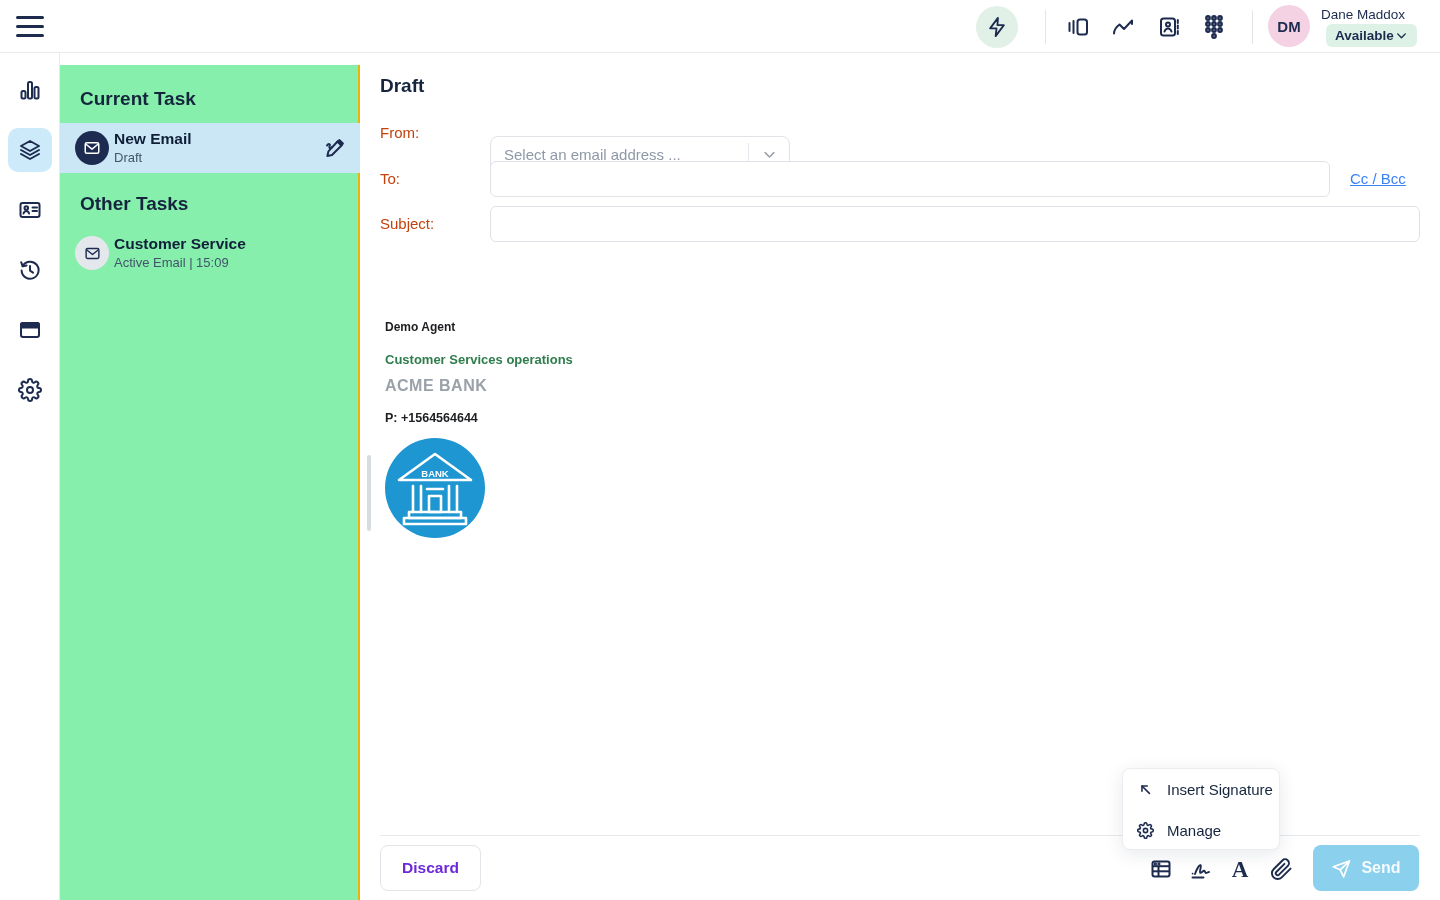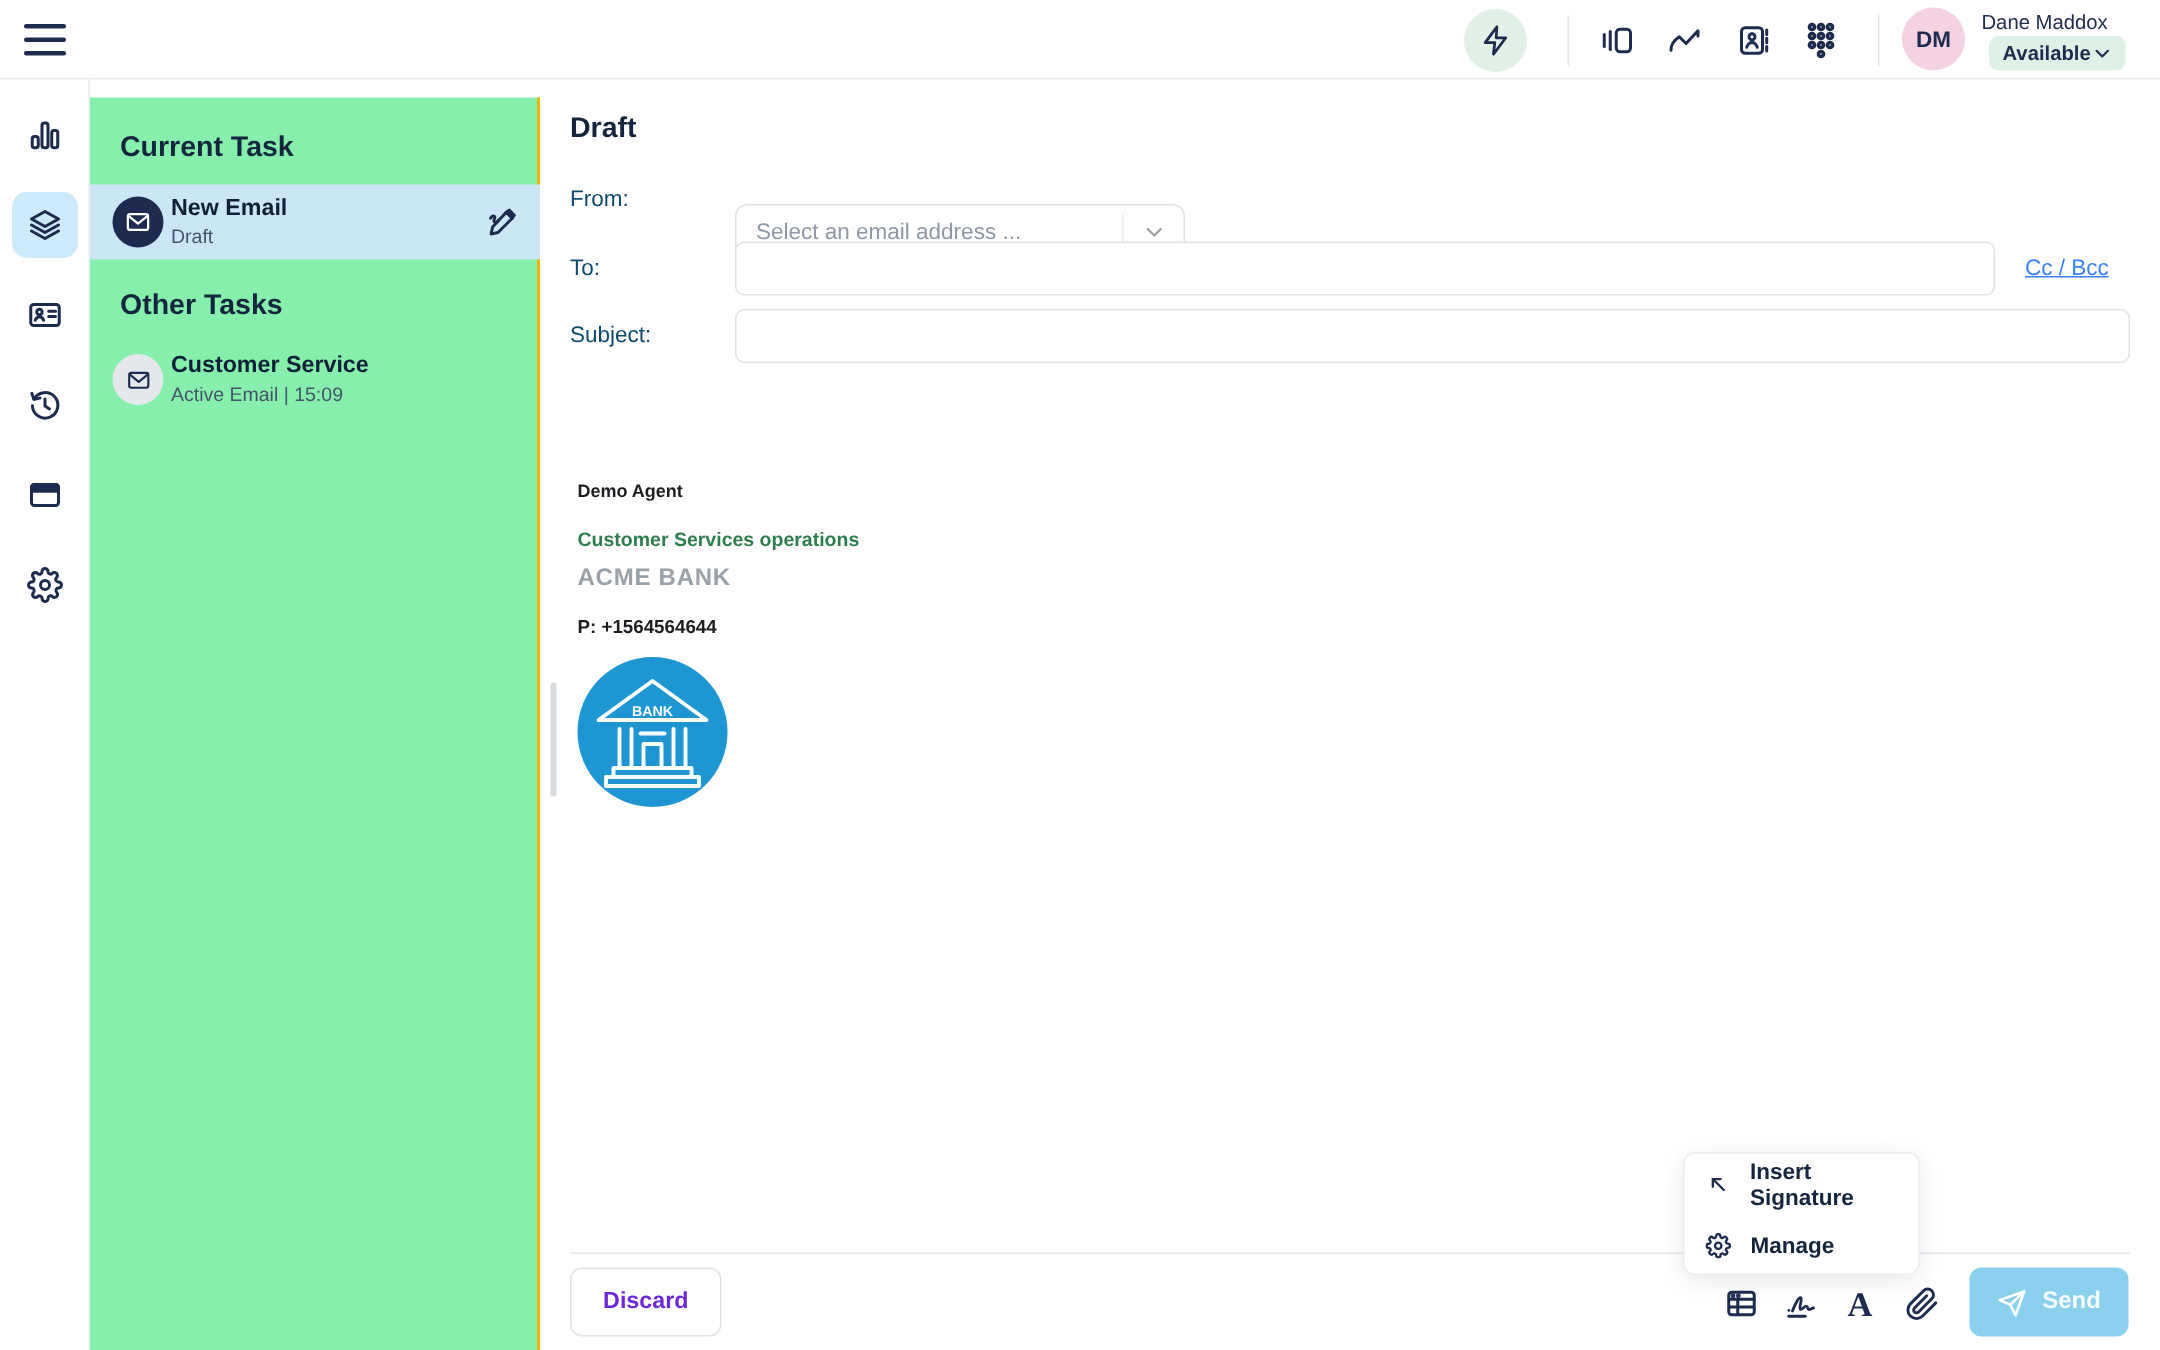--- a/index.html
+++ b/index.html
@@ -42,21 +42,21 @@
   .task-circle { position:absolute; left:15px; top:8px; width:34px; height:34px;
     border-radius:50%; display:flex; align-items:center; justify-content:center; }
   .task-circle.dark { background:#1d2b50; }
   .task-circle.gray { background:#e4e7ec; }
   .task-title { position:absolute; left:54px; top:7px; font-size:15.5px; font-weight:bold; color:#101f38; }
   .task-sub { position:absolute; left:54px; top:27px; font-size:13px; color:#44546a; }
 
   
   #main { position:absolute; left:360px; top:53px; width:1080px; height:847px; background:#fff; }
   .page-title { position:absolute; left:20px; top:22px; font-size:19px; font-weight:bold; color:#16253e; }
-  .fld-label { position:absolute; left:20px; font-size:15px; color:#0c4a6e; }
+  .fld-label { position:absolute; left:20px; font-size:15px; color:#c2410c; }
   .txt-input { position:absolute; height:36px; border:1px solid #dfe3e8; border-radius:6px;
     background:#fff; font-size:15px; color:#16253e; padding:0 12px; outline:none;
     font-family:"Liberation Sans", sans-serif; }
   .select-box { position:absolute; left:130px; top:62px; width:300px; height:36px;
     border:1px solid #dfe3e8; border-radius:8px; background:#fff; cursor:pointer;
     display:flex; align-items:center;margin-top:21px; }
   .select-ph { flex:1; padding-left:13px; font-size:15px; color:#8e98a6;
     white-space:nowrap; overflow:hidden; }
   .select-sep { width:1px; height:22px; background:#e4e7eb; }
   .select-caret { width:40px; display:flex; align-items:center; justify-content:center; }
@@ -83,21 +83,21 @@
     background:#8bd0ec; border:none; border-radius:8px; cursor:pointer;
     display:flex; align-items:center; justify-content:center; gap:9px;
     font-size:16px; font-weight:bold; color:rgba(255,255,255,0.92);
     font-family:"Liberation Sans", sans-serif; }
 
   
   .sig-menu { position:absolute; left:762px; top:715px; width:158px; height:82px;
     background:#fff; border:1px solid #ecedf0; border-radius:8px;
     box-shadow:0 4px 18px rgba(20,40,70,0.10); z-index:6; }
   .sig-menu-item { display:flex; align-items:center; gap:13px; height:41px;
-    padding:0 0 0 14px; cursor:pointer; font-size:15px; color:#16253e;font-weight:bold; }
+    padding:0 0 0 14px; cursor:pointer; font-size:15px; color:#16253e; }
 
   svg { display:block; }
 </style>
 </head>
 <body>
 
 <div id="app">
 
   <header id="topbar">
     <div class="abs hamburger">

